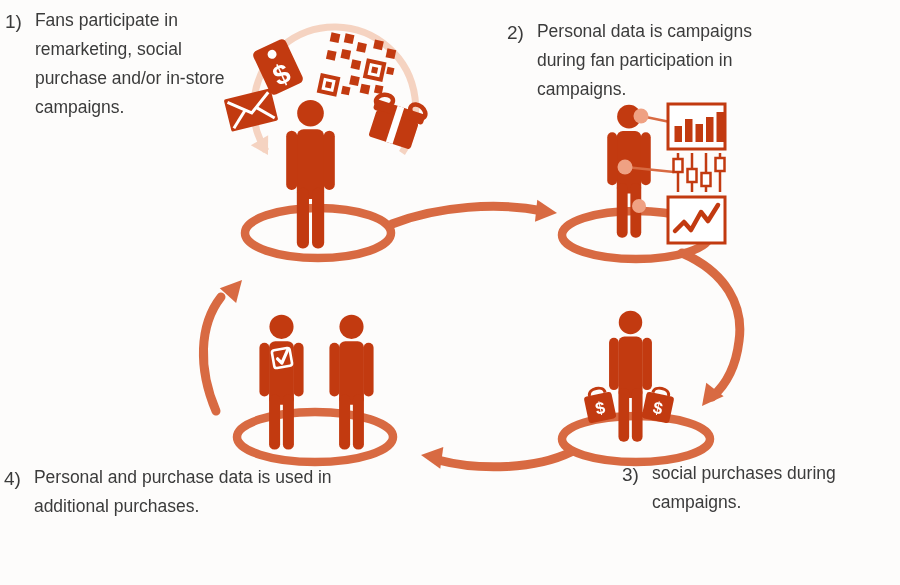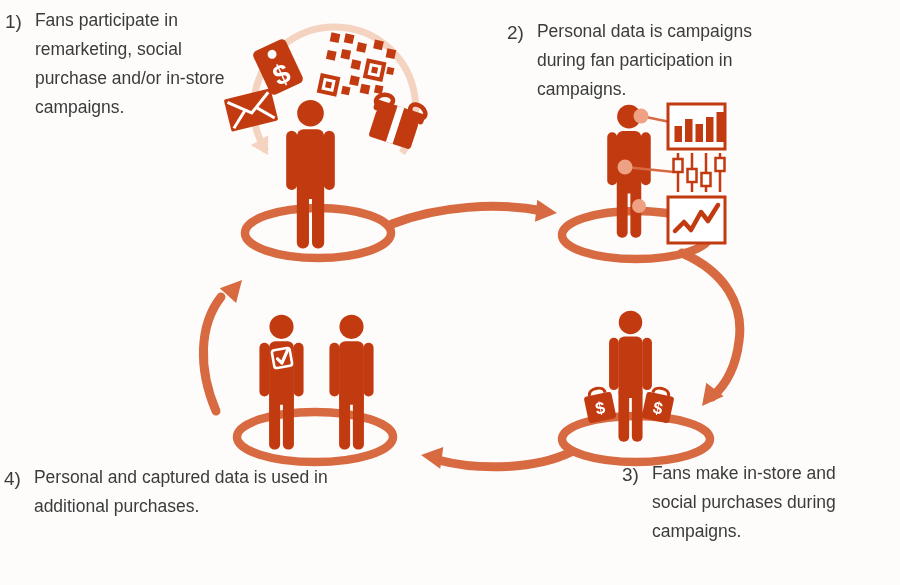--- a/index.html
+++ b/index.html
@@ -179,25 +179,24 @@
   <div class="lines">
     <div>Personal data is campaigns</div>
     <div>during fan participation in</div>
     <div>campaigns.</div>
   </div>
 </div>
 
 <div class="step" style="left:622px;top:459px">
   <span class="num">3)</span>
   <div class="lines">
-    <div>Fans make in-store and</div>
     <div>social purchases during</div>
     <div>campaigns.</div>
   </div>
 </div>
 
 <div class="step" style="left:4px;top:463px">
   <span class="num">4)</span>
   <div class="lines">
-    <div>Personal and captured data is used in</div>
+    <div>Personal and purchase data is used in</div>
     <div>additional purchases.</div>
   </div>
 </div>
 
 </body></html>

